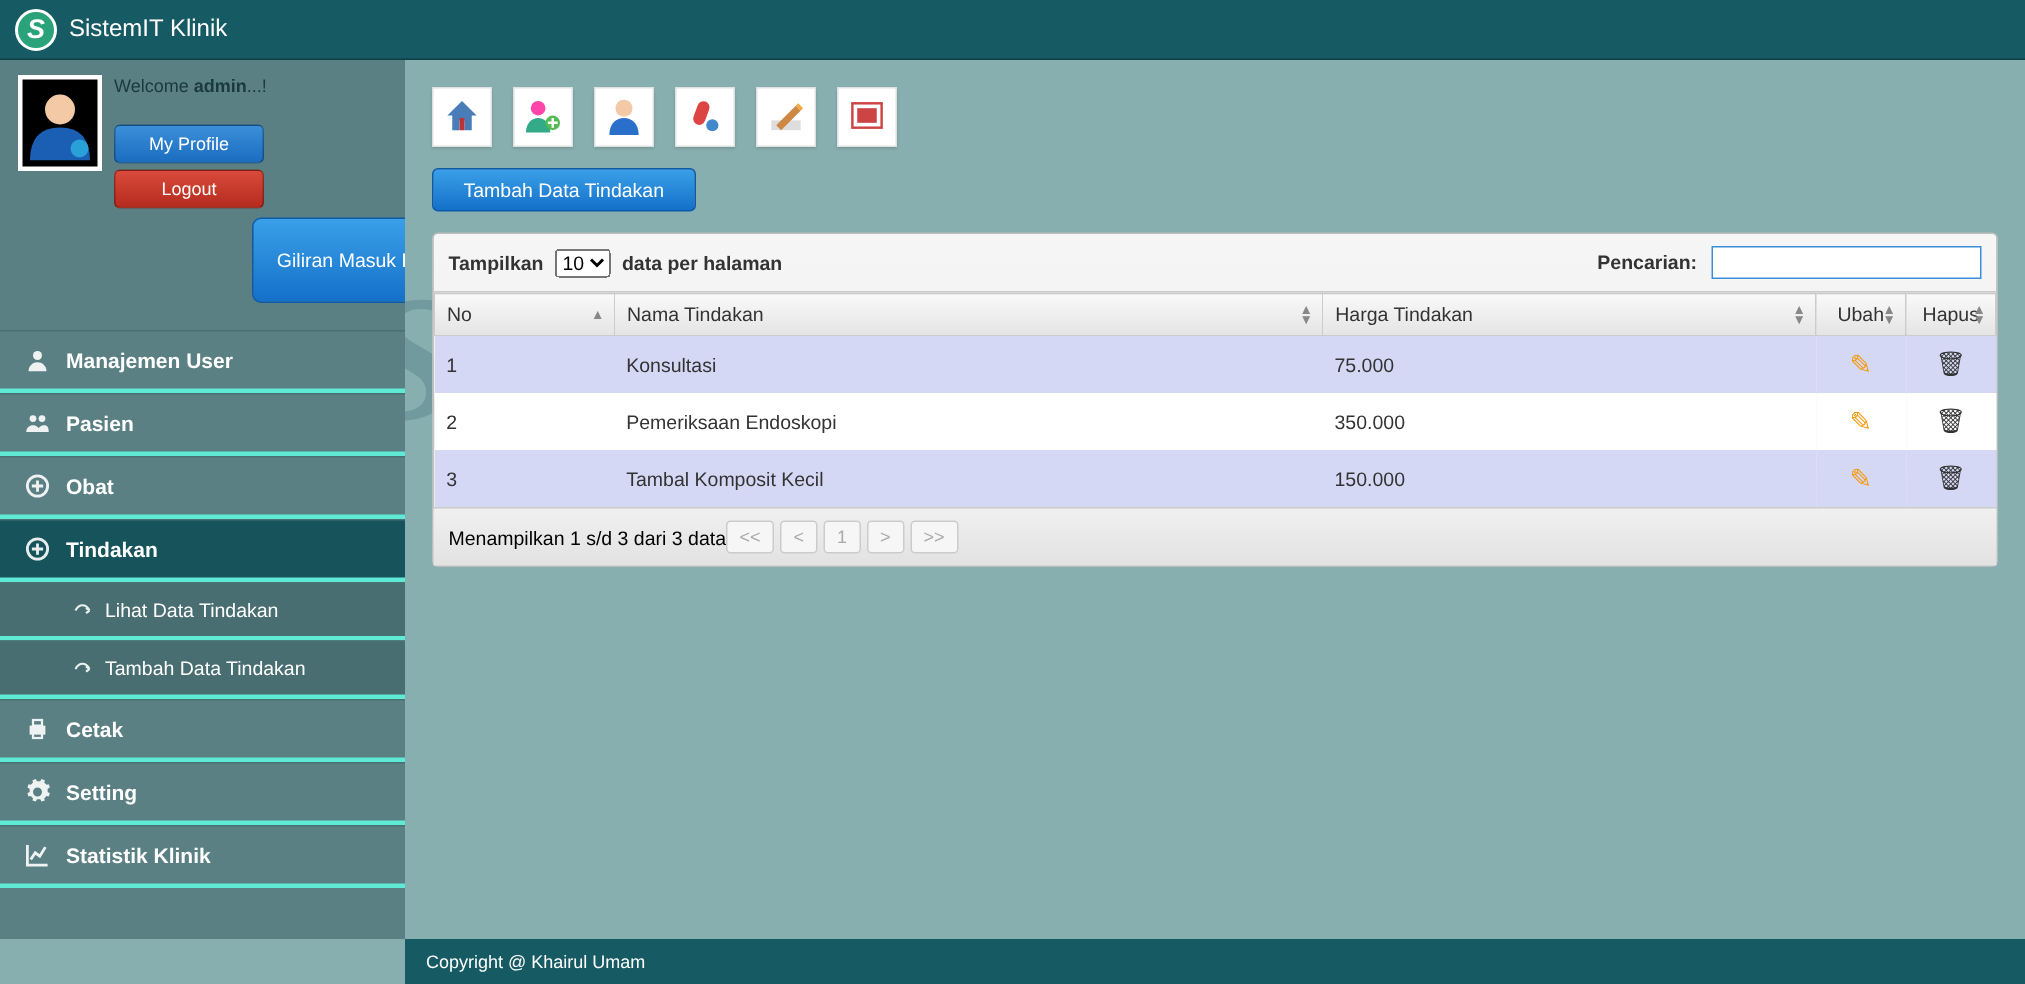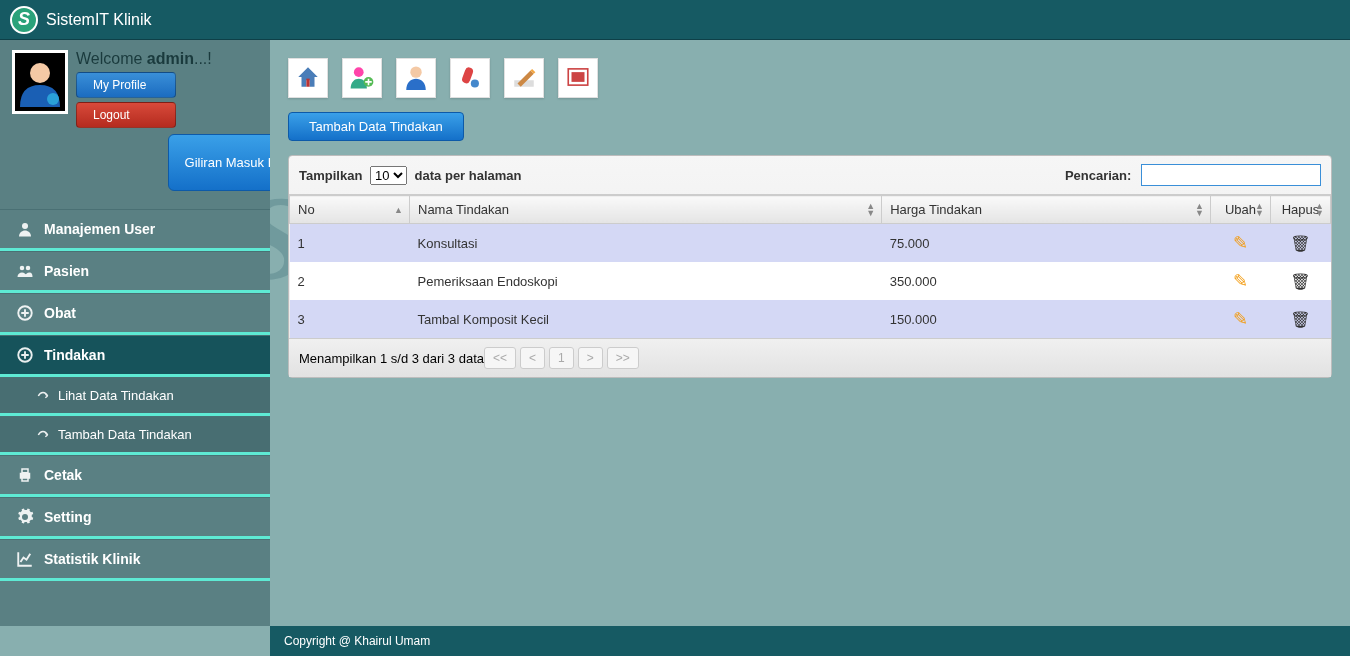--- a/index.html
+++ b/index.html
@@ -42,24 +42,24 @@
   padding: 10px 12px 12px;
   display: flex; align-items: flex-start; gap: 8px;
 }
 .avatar {
   width: 64px; height: 64px;
   background: #000; border: 3px solid #fff;
   display: flex; align-items: center; justify-content: center;
 }
 .avatar svg { width: 50px; height: 50px; }
 .profile-ctrls { flex: 1; }
-.welcome { color: #1a3a3d; font-size: 16px; margin-bottom: 4px; }
+.welcome { color: #1a3a3d; font-size: 12px; margin-bottom: 19px; }
 .welcome b { font-weight: bold; }
 .btn {
-  display: block; width: 100px; padding: 5px 16px;
+  display: block; width: 100px; text-align: center; padding: 5px 0;
   color: #fff; font-size: 12px; border: 1px solid rgba(0,0,0,0.3);
   border-radius: 4px; cursor: pointer; margin-bottom: 4px;
 }
 .btn-blue { background: linear-gradient(#3a8fd8,#1b6cc0); }
 .btn-red { background: linear-gradient(#d84a3a,#b52b1f); }
 .btn-big {
   display: block; width: 156px; padding: 20px 8px; text-align: center;
   color: #fff; border-radius: 6px; font-size: 13px; margin: 6px 0 6px 92px;
   background: linear-gradient(#3aa0e8,#1470c9); border:1px solid #0d5aa8; cursor:pointer;
 }
@@ -69,21 +69,21 @@
   display: flex; align-items: center;
   padding: 10px 14px;
   border-top: 1px solid #4a7074;
   border-bottom: 3px solid #5eead4;
   background: #5a8083;
   color: #fff; font-size: 14px; font-weight: bold;
   cursor: pointer;
 }
 .nav li.active { background: #16535b; }
 .nav li .nav-icon { width: 22px; display: inline-flex; justify-content: center; margin-right: 8px; opacity: 0.9; }
-.nav li.sub { padding-left: 34px; font-weight: normal; font-size: 13px; background: #486e72; }
+.nav li.sub { padding-left: 46px; font-weight: normal; font-size: 13px; background: #486e72; }
 .nav li.sub .nav-icon { width: 18px; margin-right: 6px; }
 
 .main {
   flex: 1;
   background: #88afaf;
   padding: 18px 18px 0 18px;
   position: relative;
   overflow: hidden;
 }
 .watermark {

